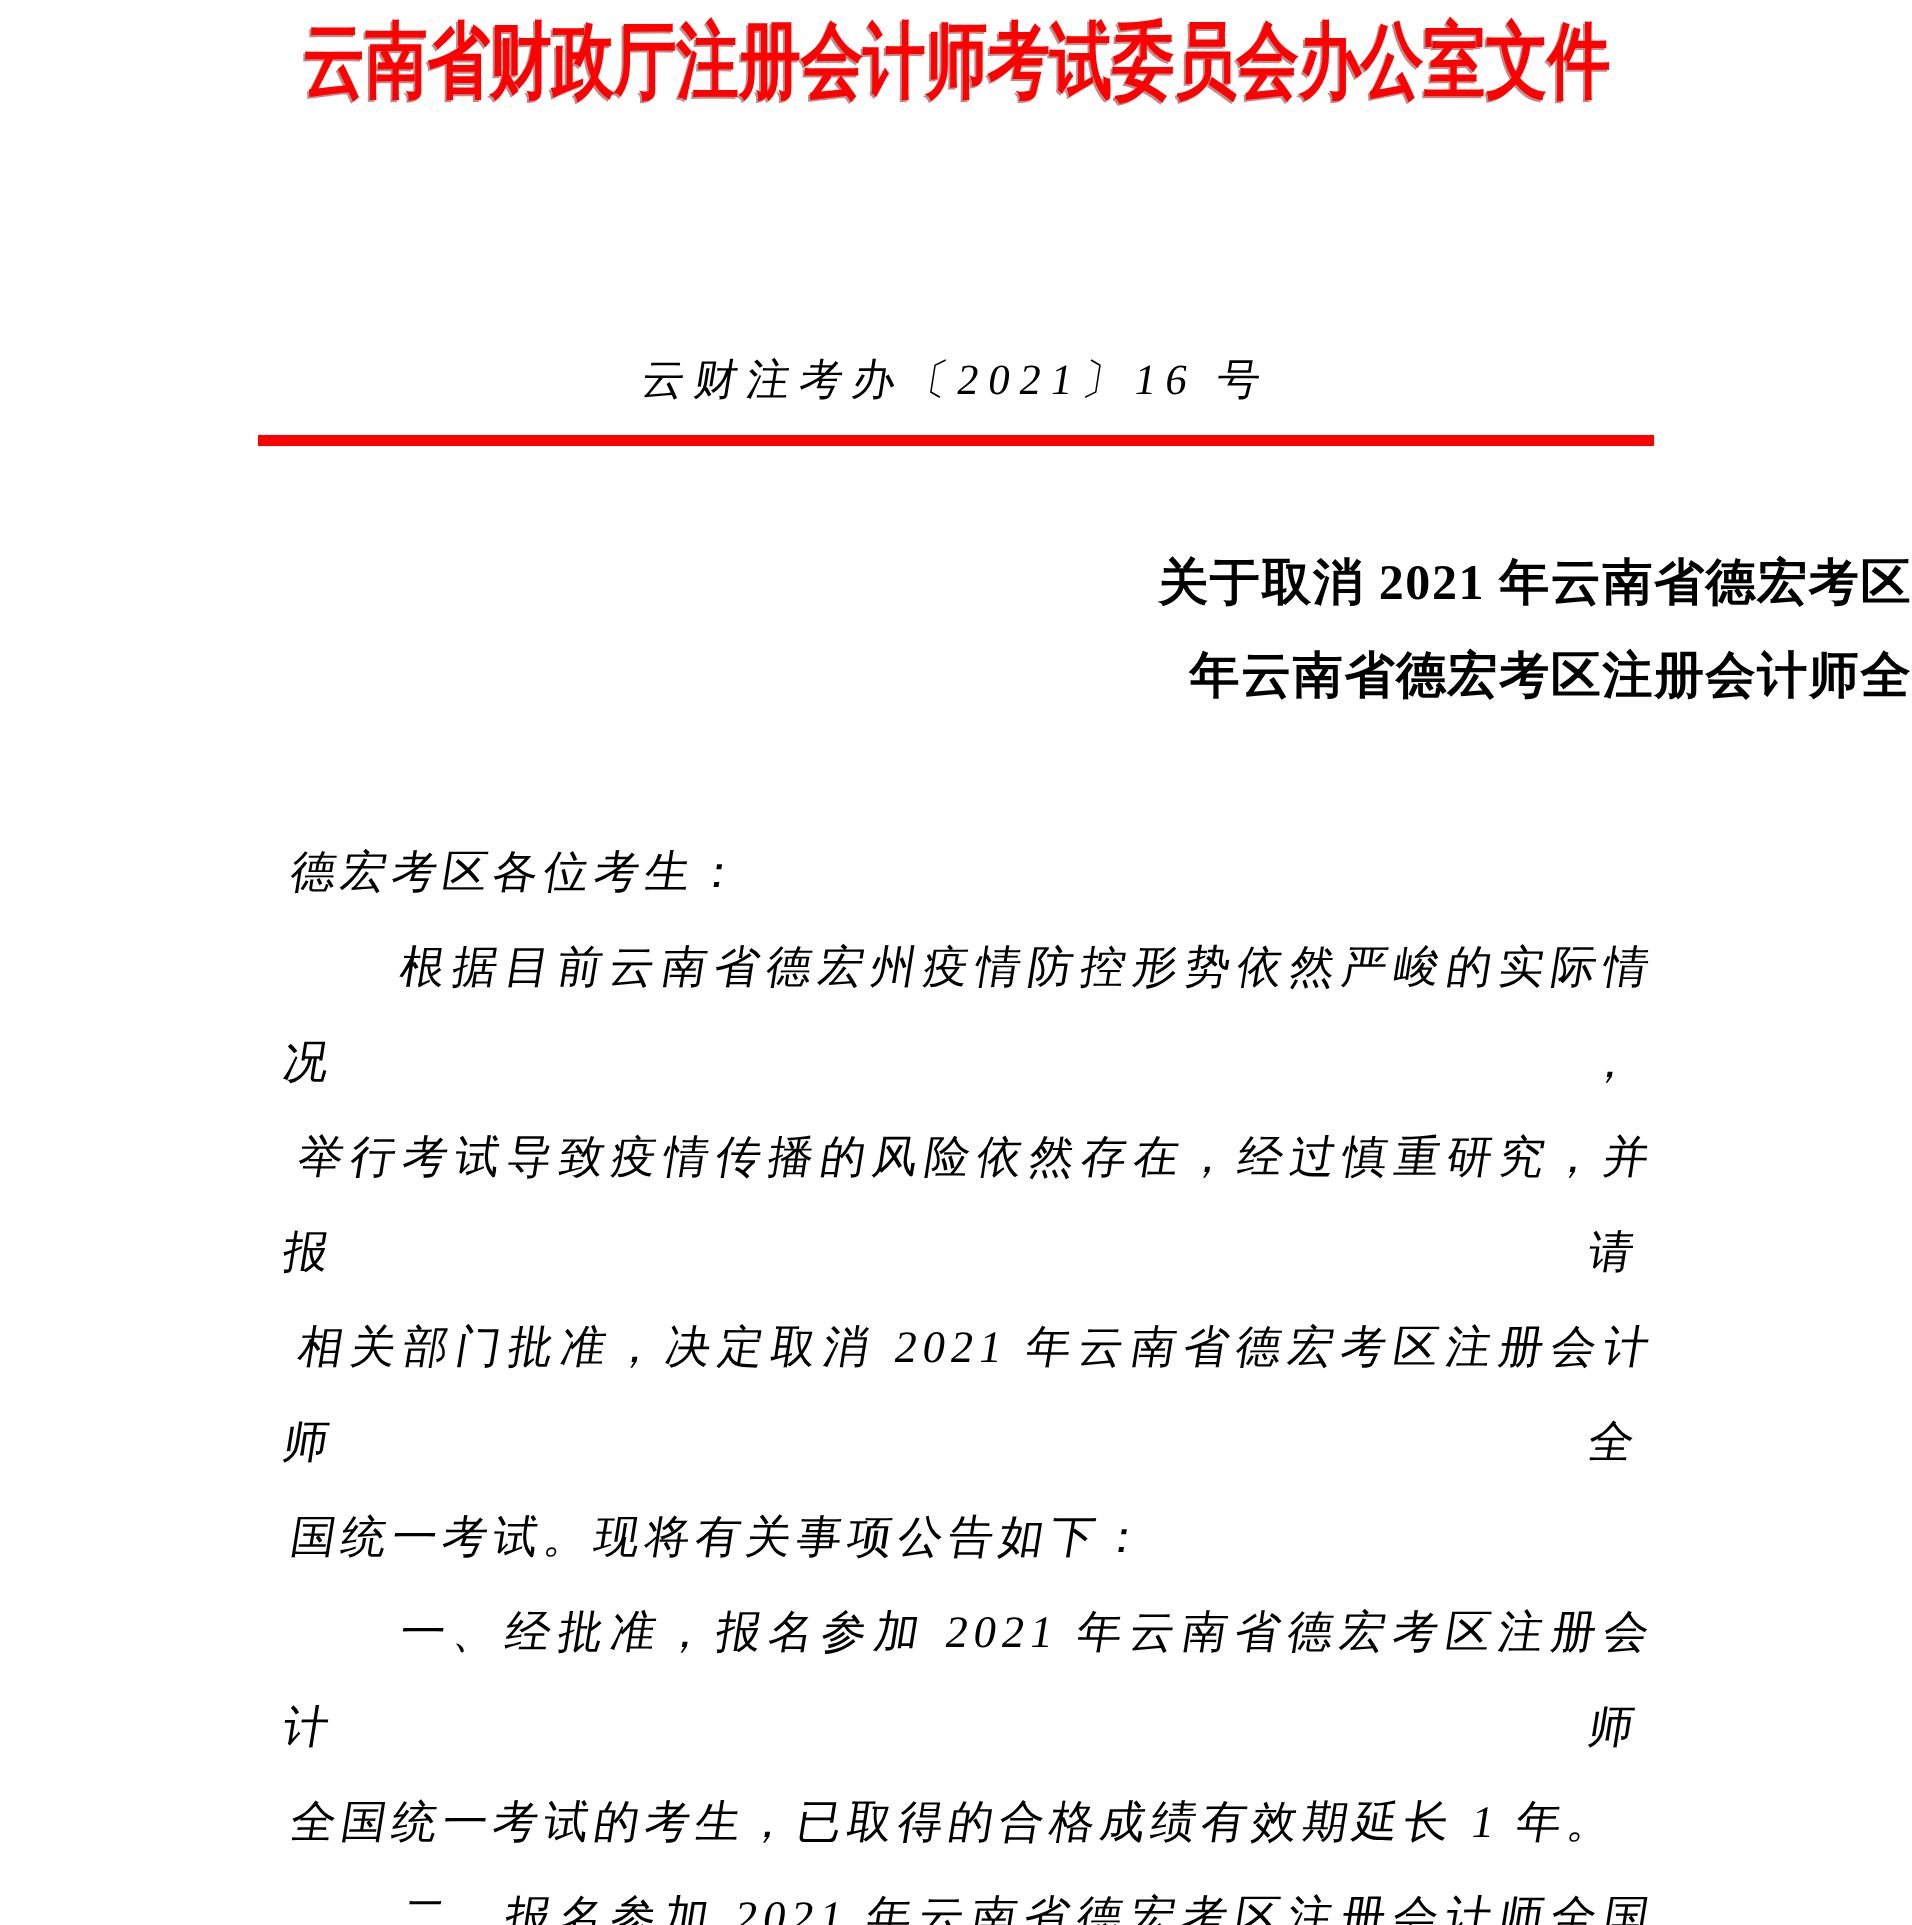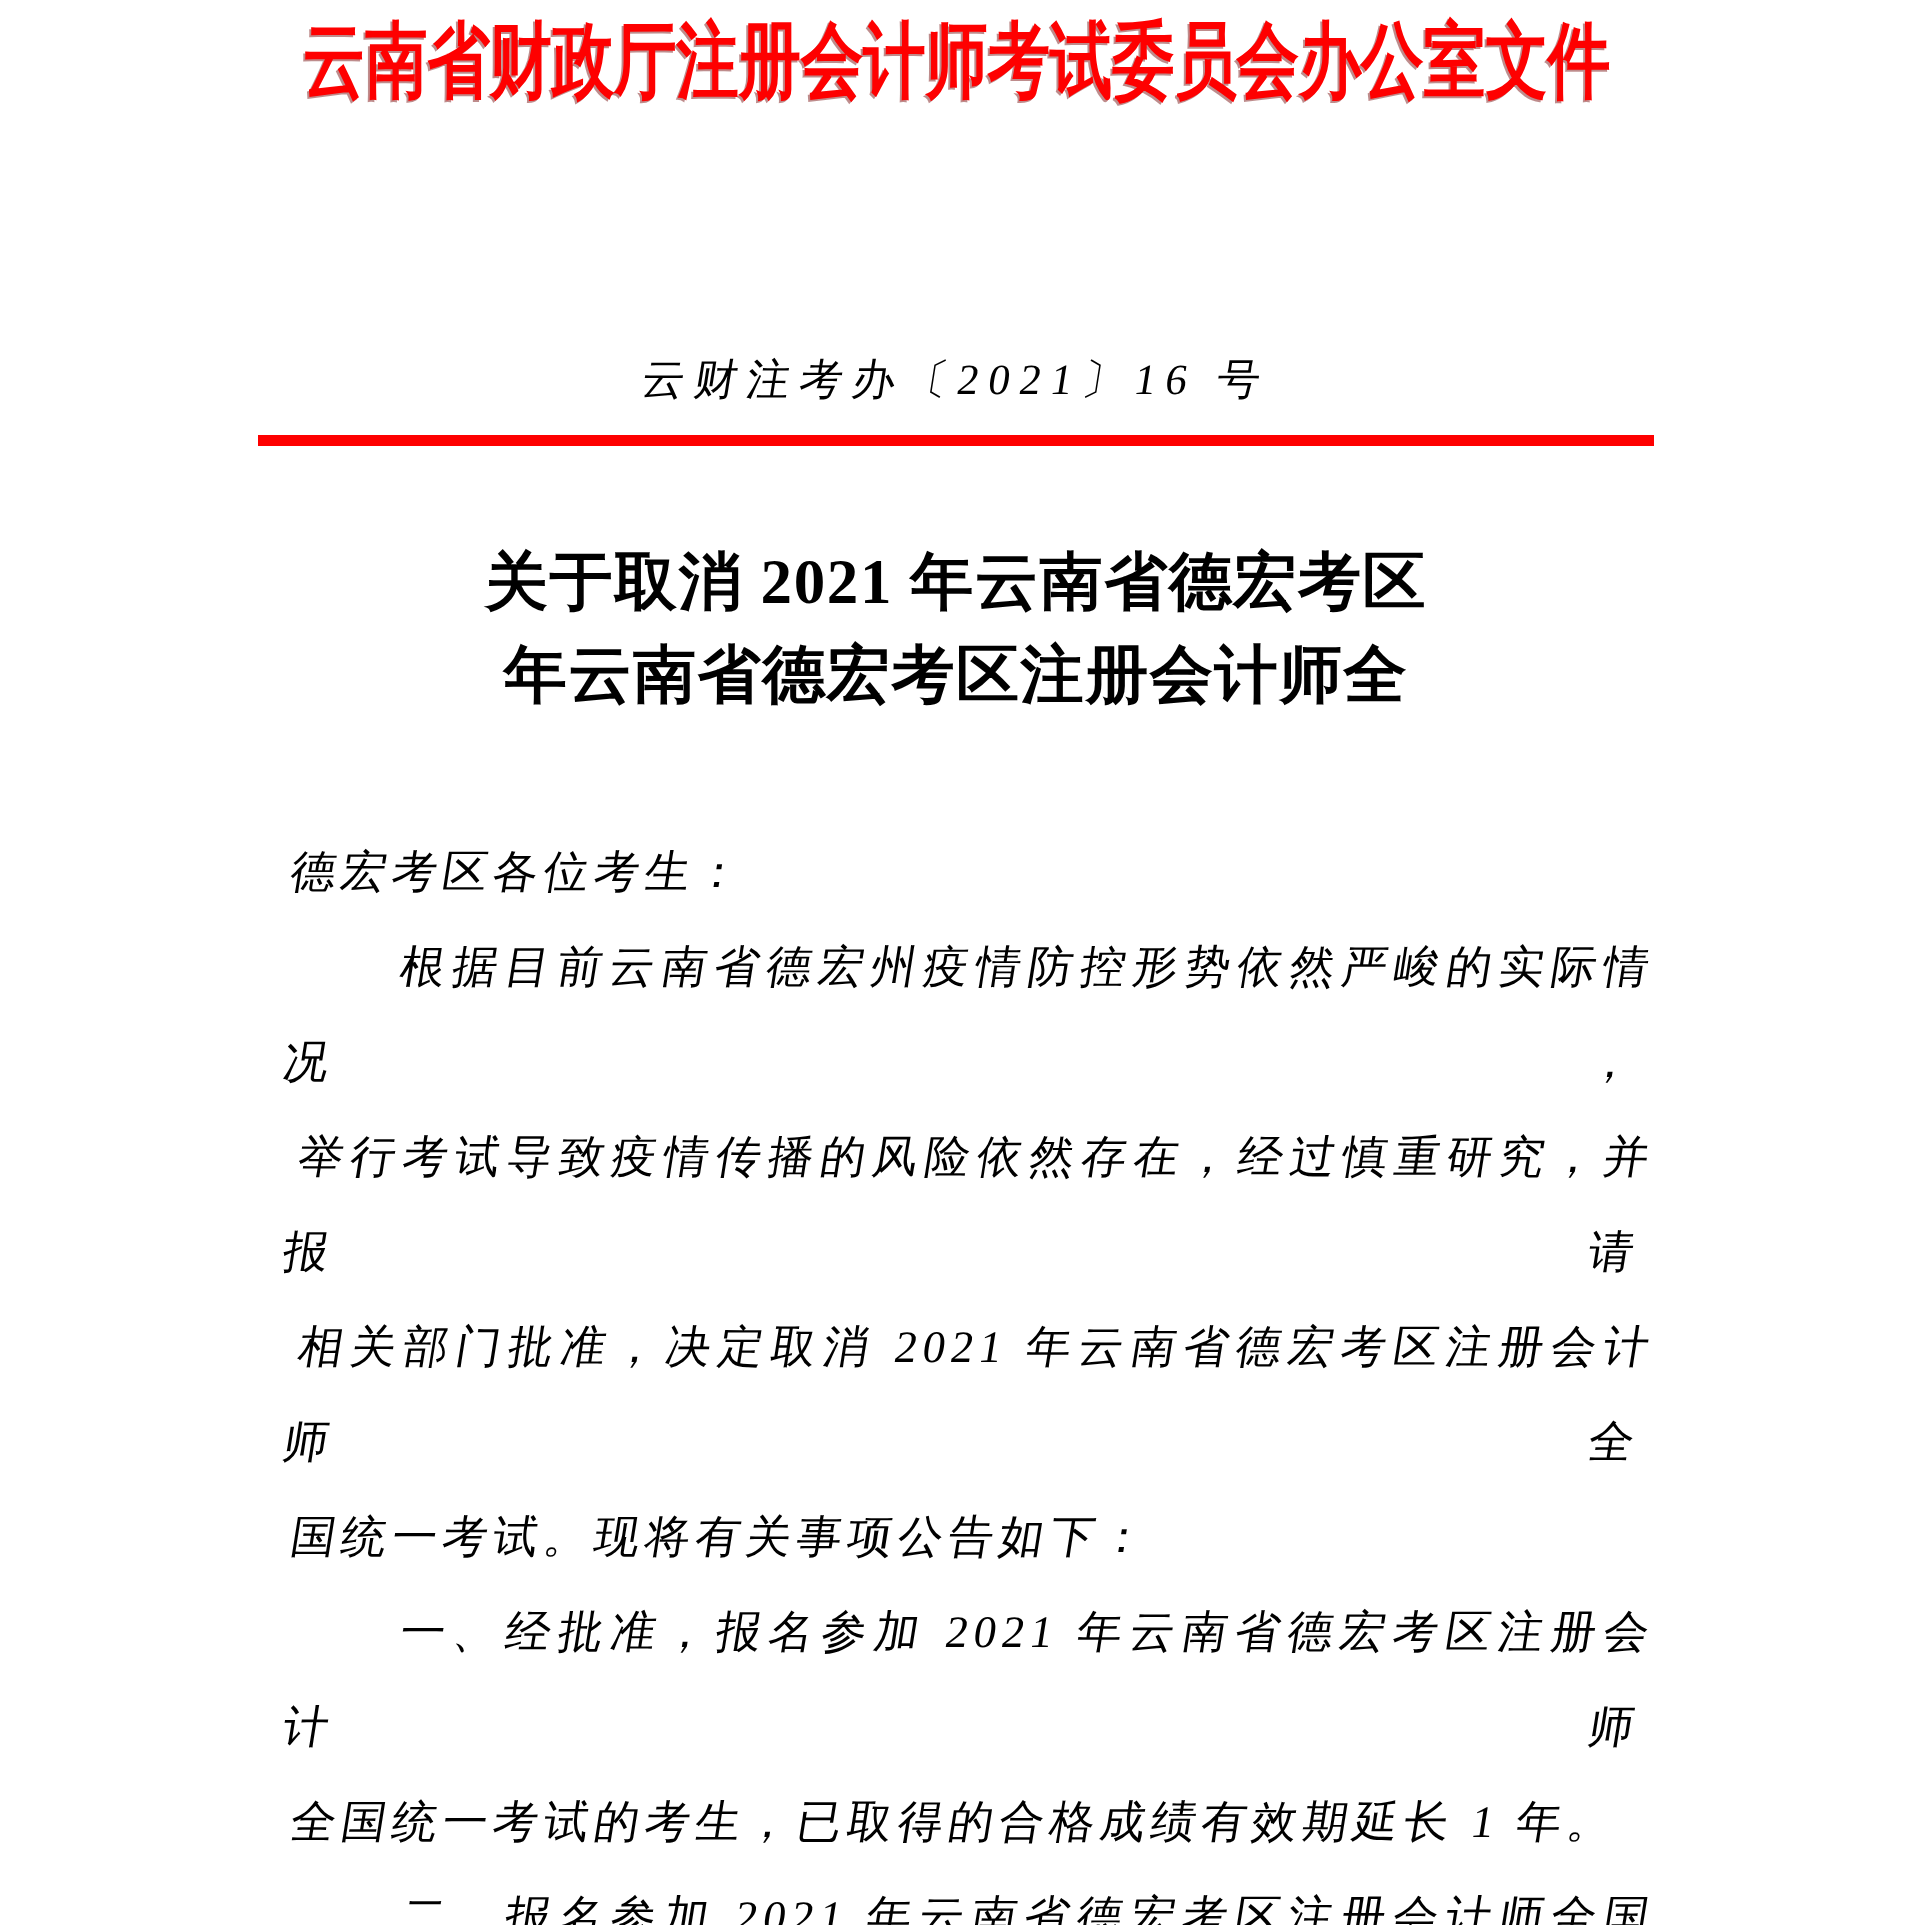--- a/index.html
+++ b/index.html
@@ -46,23 +46,23 @@
   
   .divider {
     margin: 26px auto 0 auto;
     width: 1396px;
     height: 11.2px;
     background: #fe0000;
   }
   
   .doc-title {
     margin-top: 90px;
-    text-align: center;
+    text-align: right;
     font-weight: bold;
-    font-size: 63px;
+    font-size: 50px;
   }
   .doc-title-line {
     line-height: 93px;
     letter-spacing: 1.6px;
     white-space: nowrap;
   }
   
   .body-block {
     margin: 103px 265px 0 291px;
     width: 1356px;

